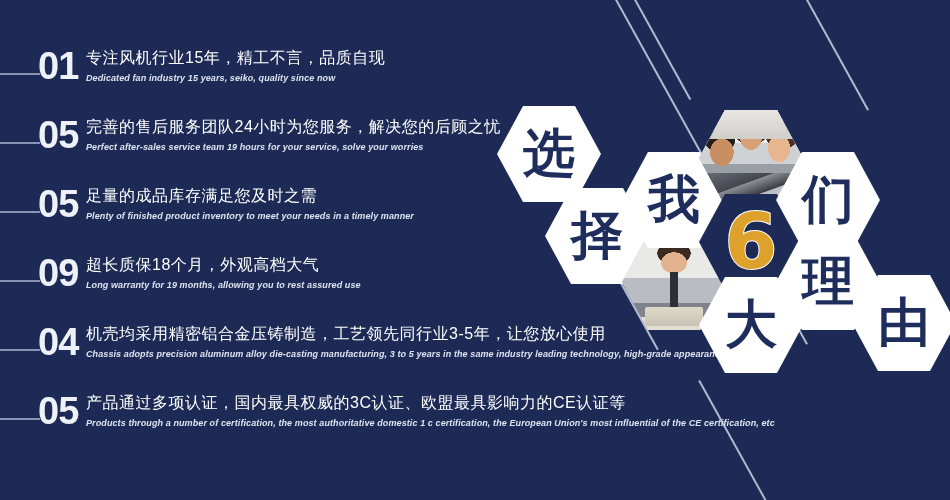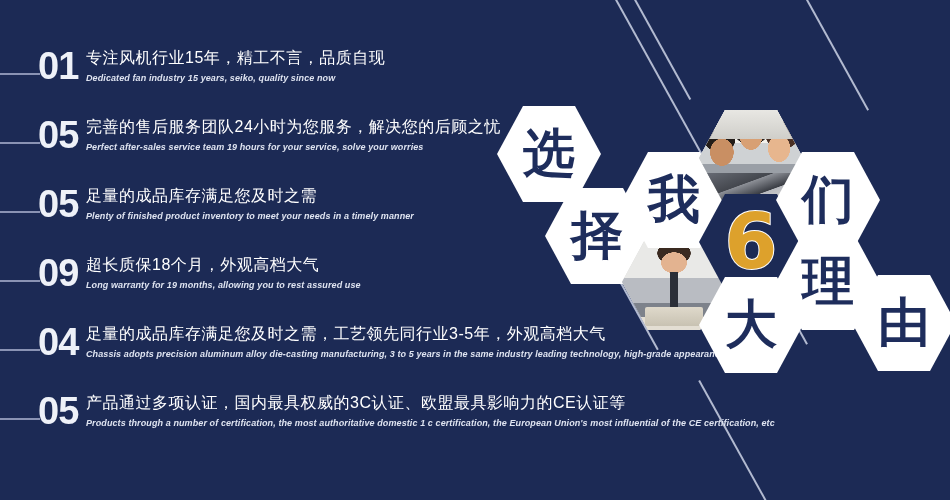--- a/index.html
+++ b/index.html
@@ -130,21 +130,21 @@
   <div class="row" style="top:258px;">
     <div class="rule"></div>
     <div class="num">09</div>
     <div class="cn">超长质保18个月，外观高档大气</div>
     <div class="en">Long warranty for 19 months, allowing you to rest assured use</div>
   </div>
 
   <div class="row" style="top:327px;">
     <div class="rule"></div>
     <div class="num">04</div>
-    <div class="cn">足量的成品库存满足您及时之需，工艺领先同行业3-5年，外观高档大气</div>
+    <div class="cn">机壳均采用精密铝合金压铸制造，工艺领先同行业3-5年，让您放心使用</div>
     <div class="en">Chassis adopts precision aluminum alloy die-casting manufacturing, 3 to 5 years in the same industry leading technology, high-grade appearance atmosphere</div>
   </div>
 
   <div class="row" style="top:396px;">
     <div class="rule"></div>
     <div class="num">05</div>
     <div class="cn">产品通过多项认证，国内最具权威的3C认证、欧盟最具影响力的CE认证等</div>
     <div class="en">Products through a number of certification, the most authoritative domestic 1 c certification, the European Union's most influential of the CE certification, etc</div>
   </div>
 

